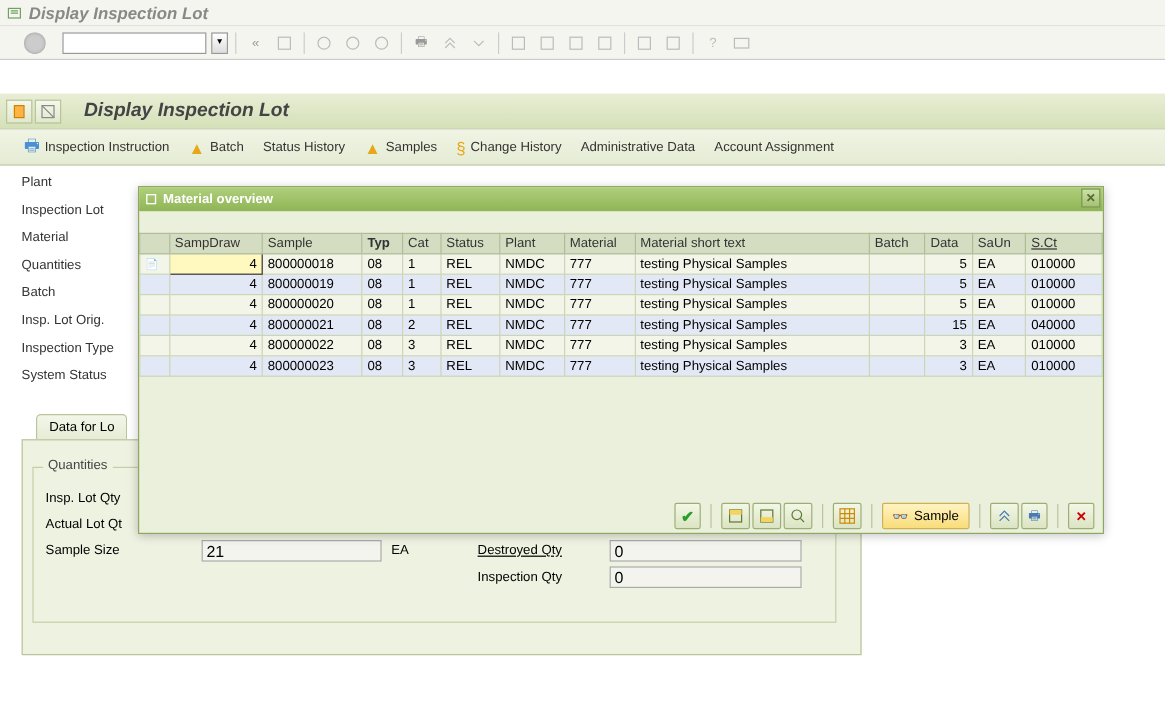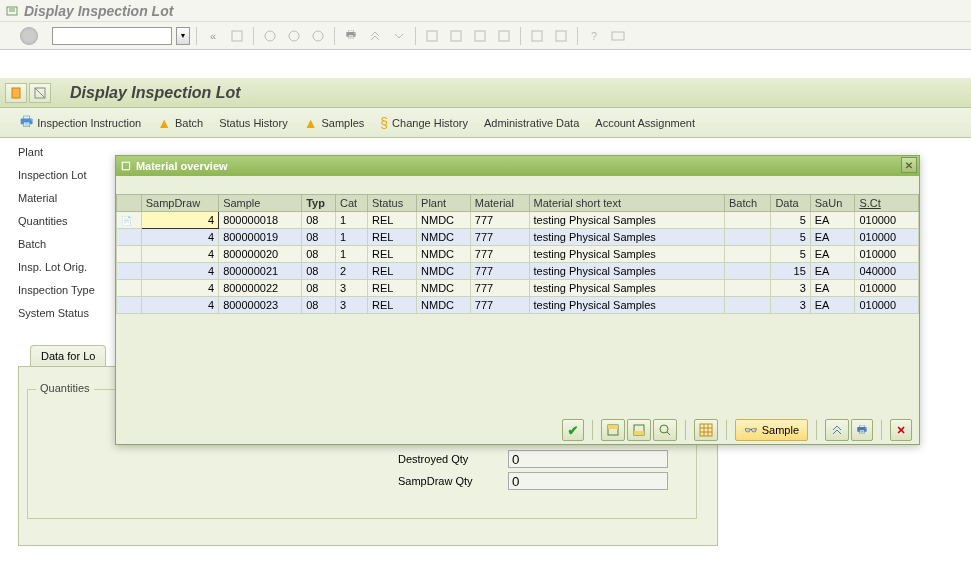--- a/index.html
+++ b/index.html
@@ -230,27 +230,40 @@
     </div>
 </div>
 
 <div class="tabstrip">
   <span class="tab">Data for Lo</span>
 </div>
 
 <div class="panel">
   <div class="group" style="left:8px; top:22px; width:670px; height:130px;">
     <span class="group-title">Quantities</span>
+    <div class="q-labels">
+      <div class="q-row">
+          <label>Insp. Lot Qty</label>
+        </div>
+      <div class="q-row">
+          <label>Actual Lot Qt</label>
+        </div>
+      <div class="q-row">
+        <label>Sample Size</label>
+        <input style="width: 150px;" value="21">
+        <span style="margin-left:8px;">EA</span>
+      </div>
+    </div>
     <div style="position:absolute; left:370px; top:58px;">
       <div class="q-row">
-        <label style="width:110px;">Destroyed Qty</label>
+        <label style="width:110px;text-decoration:underline;">Destroyed Qty</label>
         <input style="width: 160px;" value="0">
       </div>
       <div class="q-row">
-        <label style="width:110px;">SampDraw Qty</label>
+        <label style="width:110px;">Inspection Qty</label>
         <input style="width: 160px;" value="0">
       </div>
     </div>
   </div>
 </div>
 
 <div class="dialog">
   <div class="dlg-title">
     <span class="win-ic">☐</span>
     <span>Material overview</span>

